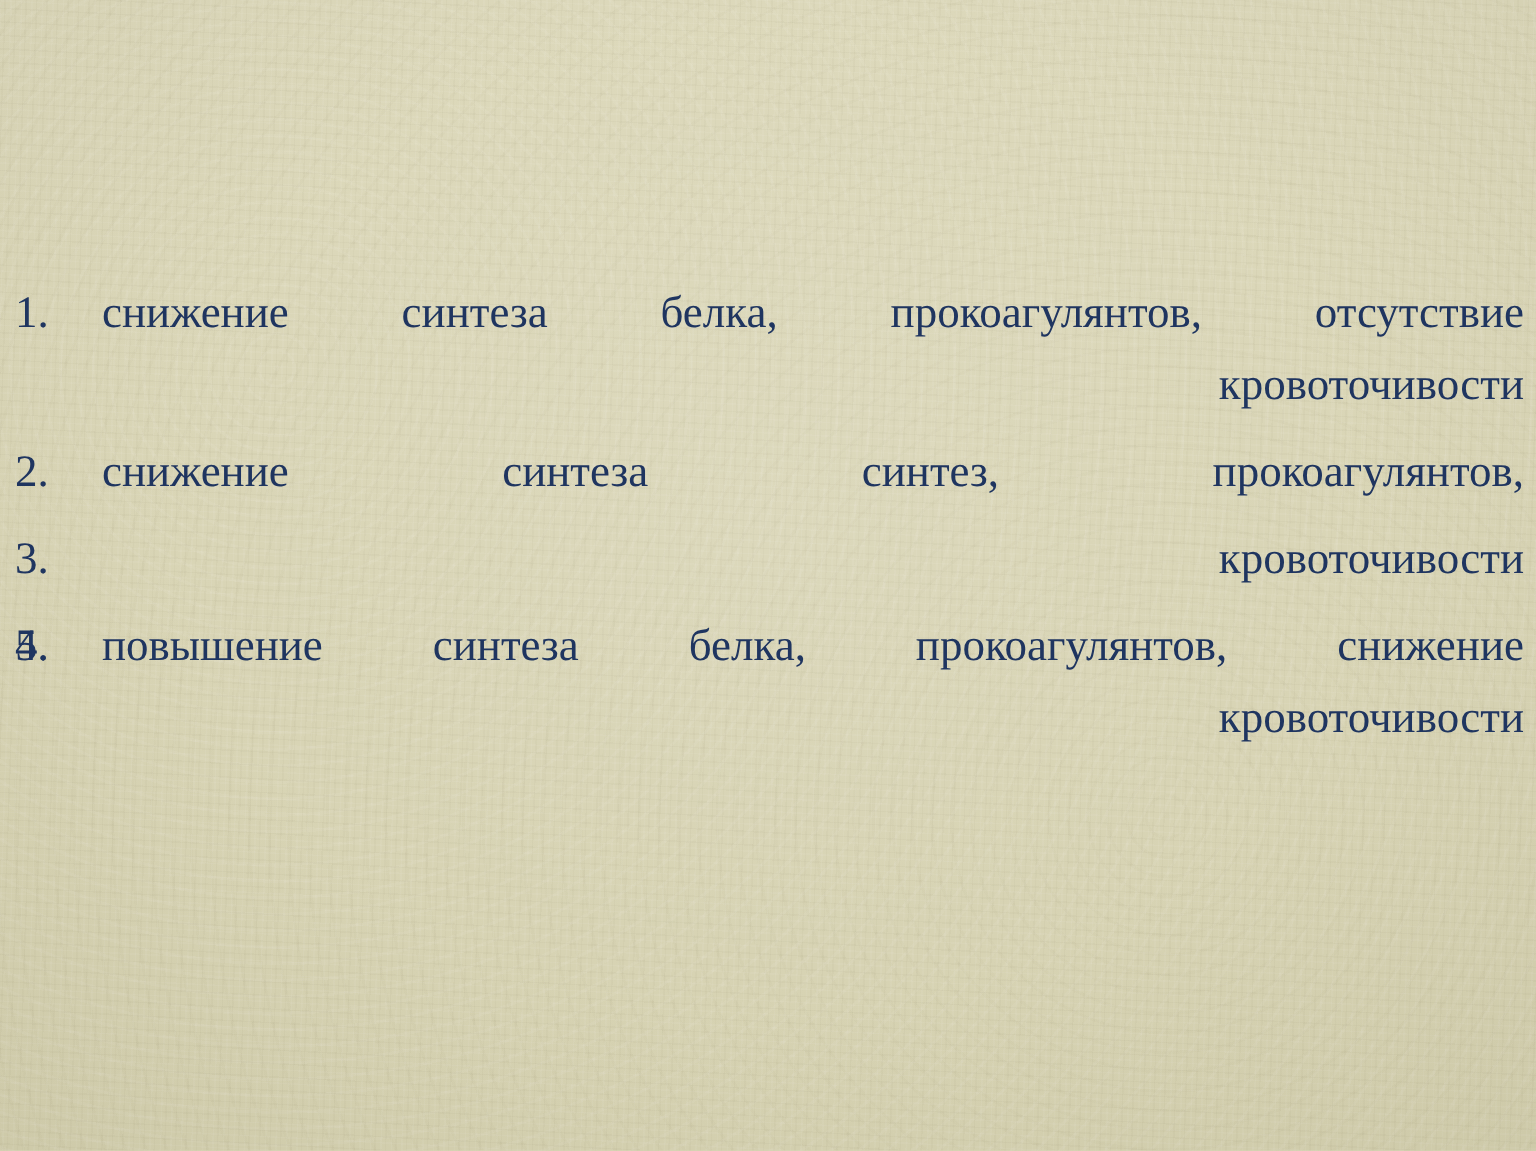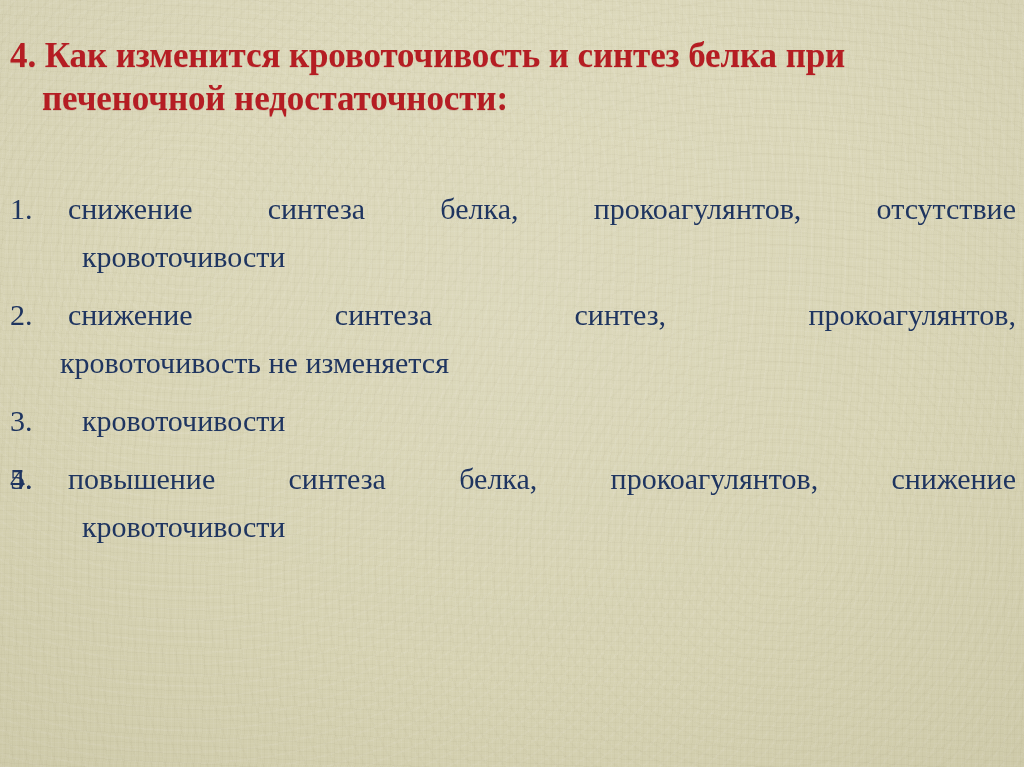--- a/index.html
+++ b/index.html
@@ -139,20 +139,21 @@
     color: #1f3560;
   }
 
   
   .answer-item.hang .answer-text {
     padding-left: 0;
     text-indent: 0;
   }
   .answer-item.hang .answer-text .wrap-pad {
     padding-left: 14px;
+    text-align: right;
   }
 
   
   .answer-item.flush {
     padding-left: 60px;
   }
   .answer-item.flush .answer-text .wrap-pad {
     padding-left: 0;
     margin-left: -8px;
   }
@@ -182,39 +183,35 @@
   #item-2 { margin-bottom: 10px; }
   #item-3 { margin-bottom: 10px; }
   #item-4 { margin-bottom: 10px; }
   #item-5 { margin-bottom: 0; }
 </style>
 </head>
 <body>
 
 <div id="slide">
 
-  <div class="title-block">
-    <h1 class="slide-title">4. Как изменится кровоточивость и синтез белка при печеночной недостаточности:</h1>
-  </div>
 
   <div class="answers">
 
     <div class="answer-item hang" id="item-1">
       <span class="answer-num">1.</span>
       <span class="answer-text">
         <span class="line1">снижение синтеза белка, прокоагулянтов, отсутствие</span>
         <span class="line2 wrap-pad">кровоточивости</span>
       </span>
     </div>
 
     <div class="answer-item flush" id="item-2">
       <span class="answer-num">2.</span>
       <span class="answer-text">
         <span class="line1">снижение синтеза синтез, прокоагулянтов,</span>
-        <span class="line2 wrap-pad">кровоточивость не изменяется</span>
       </span>
     </div>
 
     <div class="answer-item hang" id="item-3">
       <span class="answer-num">3.</span>
       <span class="answer-text">
         <span class="line2 wrap-pad">кровоточивости</span>
       </span>
     </div>
 

